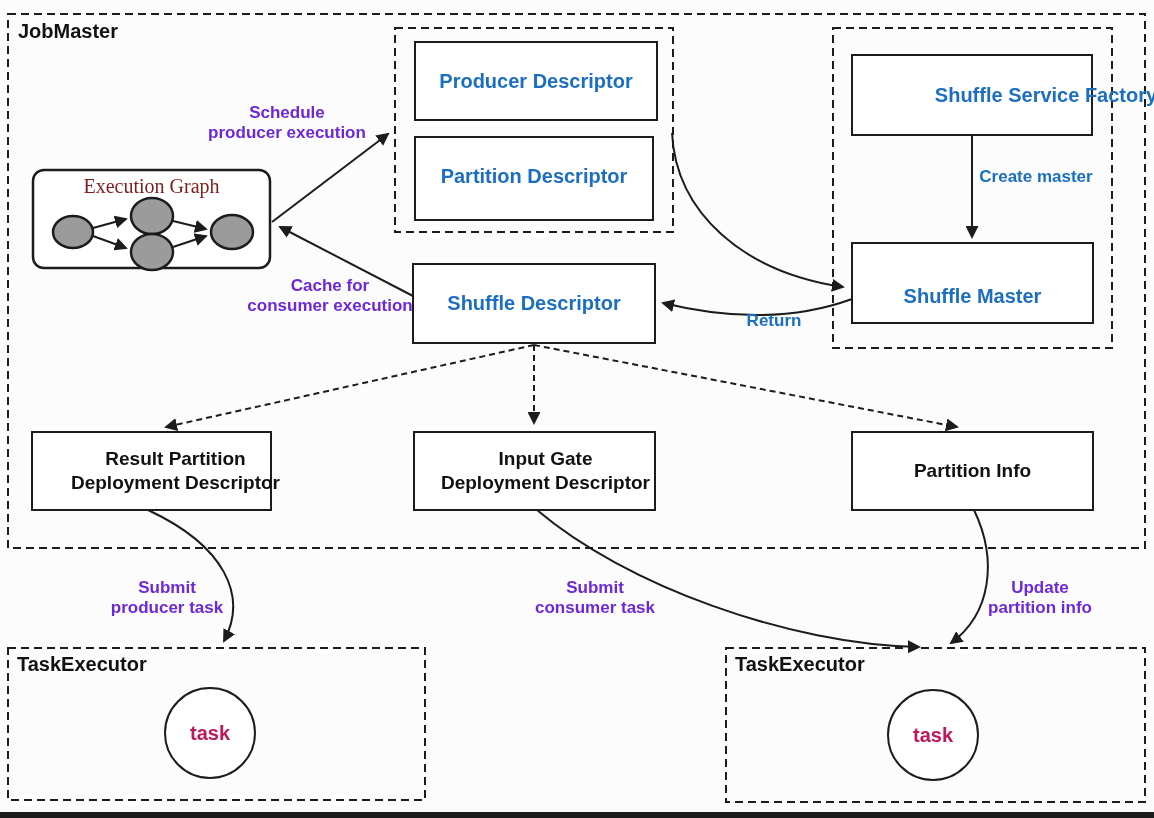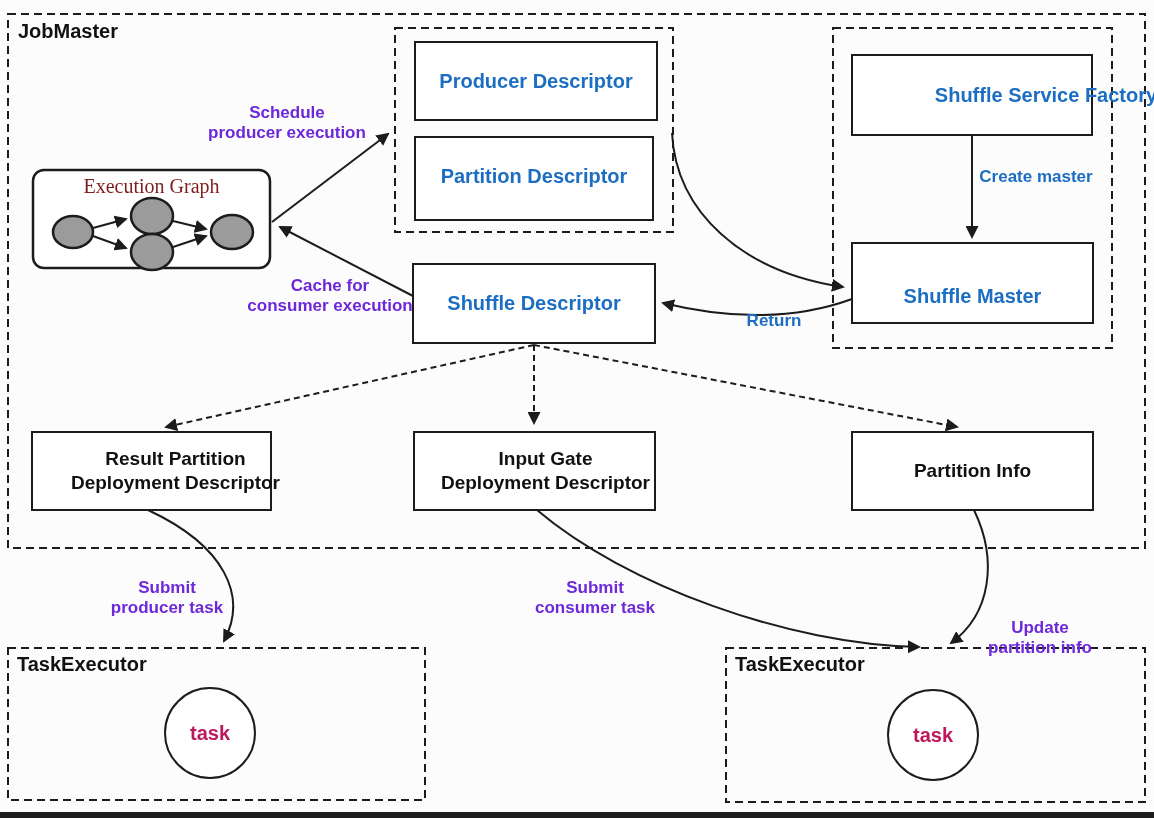--- a/index.html
+++ b/index.html
@@ -97,17 +97,17 @@
   <div class="lbl" style="left:287px;top:103px;">Schedule
 producer execution</div>
   <div class="lbl" style="left:330px;top:276px;">Cache for
 consumer execution</div>
   <div class="lbl blue" style="left:1036px;top:167px;text-align:right;">Create master</div>
   <div class="lbl blue" style="left:742px;top:311px;margin-left:32px;">Return</div>
   <div class="lbl" style="left:167px;top:578px;">Submit
 producer task</div>
   <div class="lbl" style="left:595px;top:578px;">Submit
 consumer task</div>
-  <div class="lbl" style="left:1040px;top:578px;margin-top:40px;">Update
+  <div class="lbl" style="left:1040px;top:578px;">Update
 partition info</div>
 
   <div id="bottombar"></div>
 </div>
 
 </body></html>

